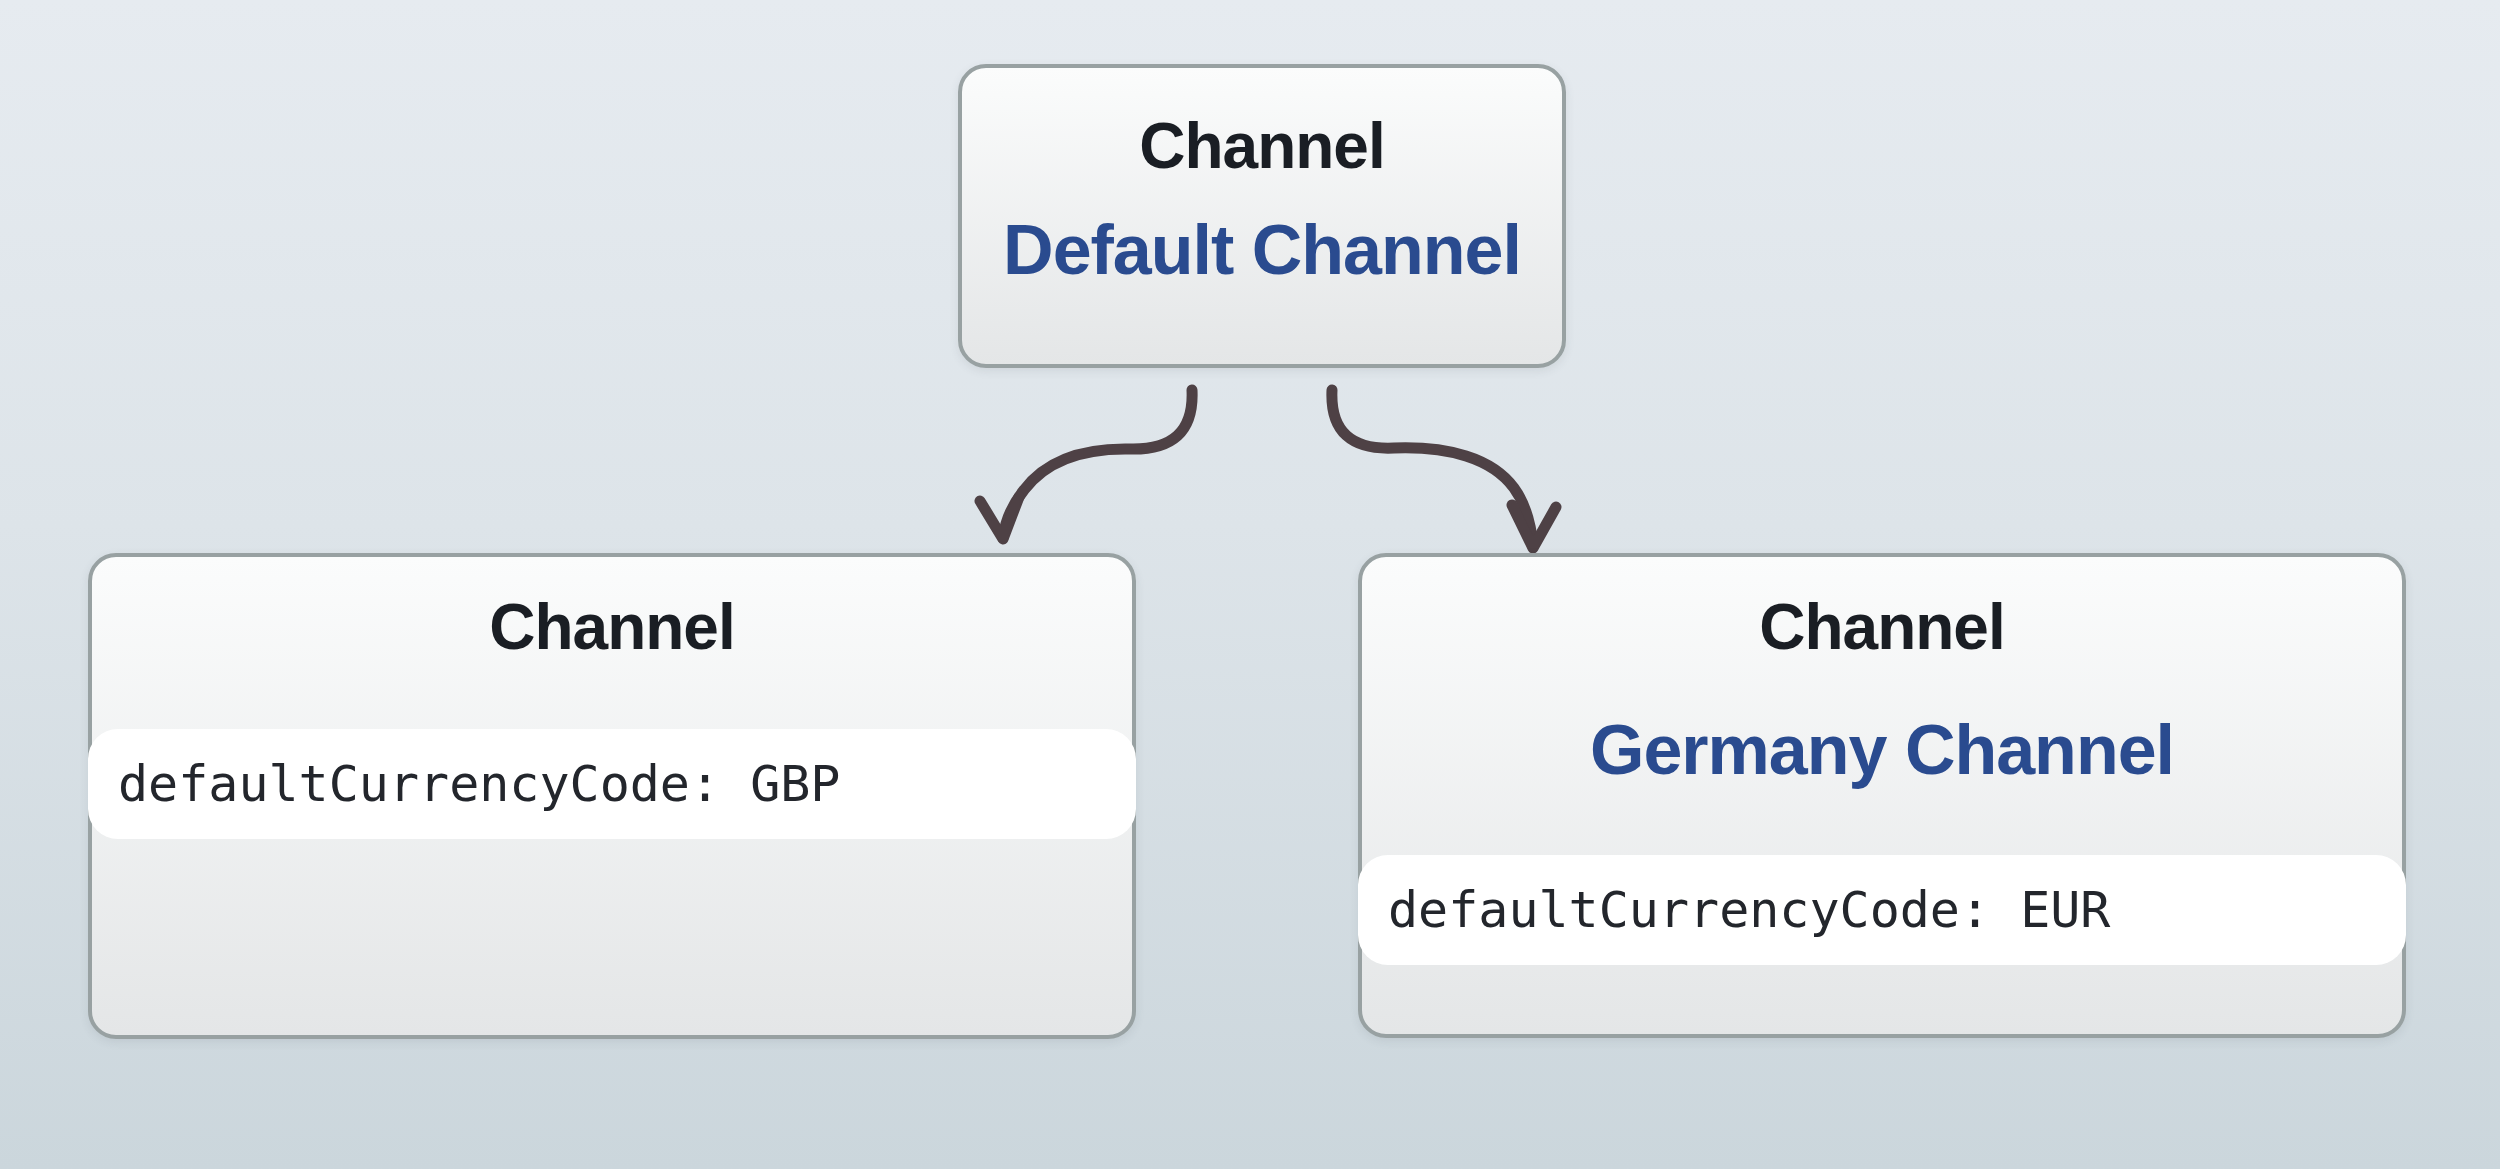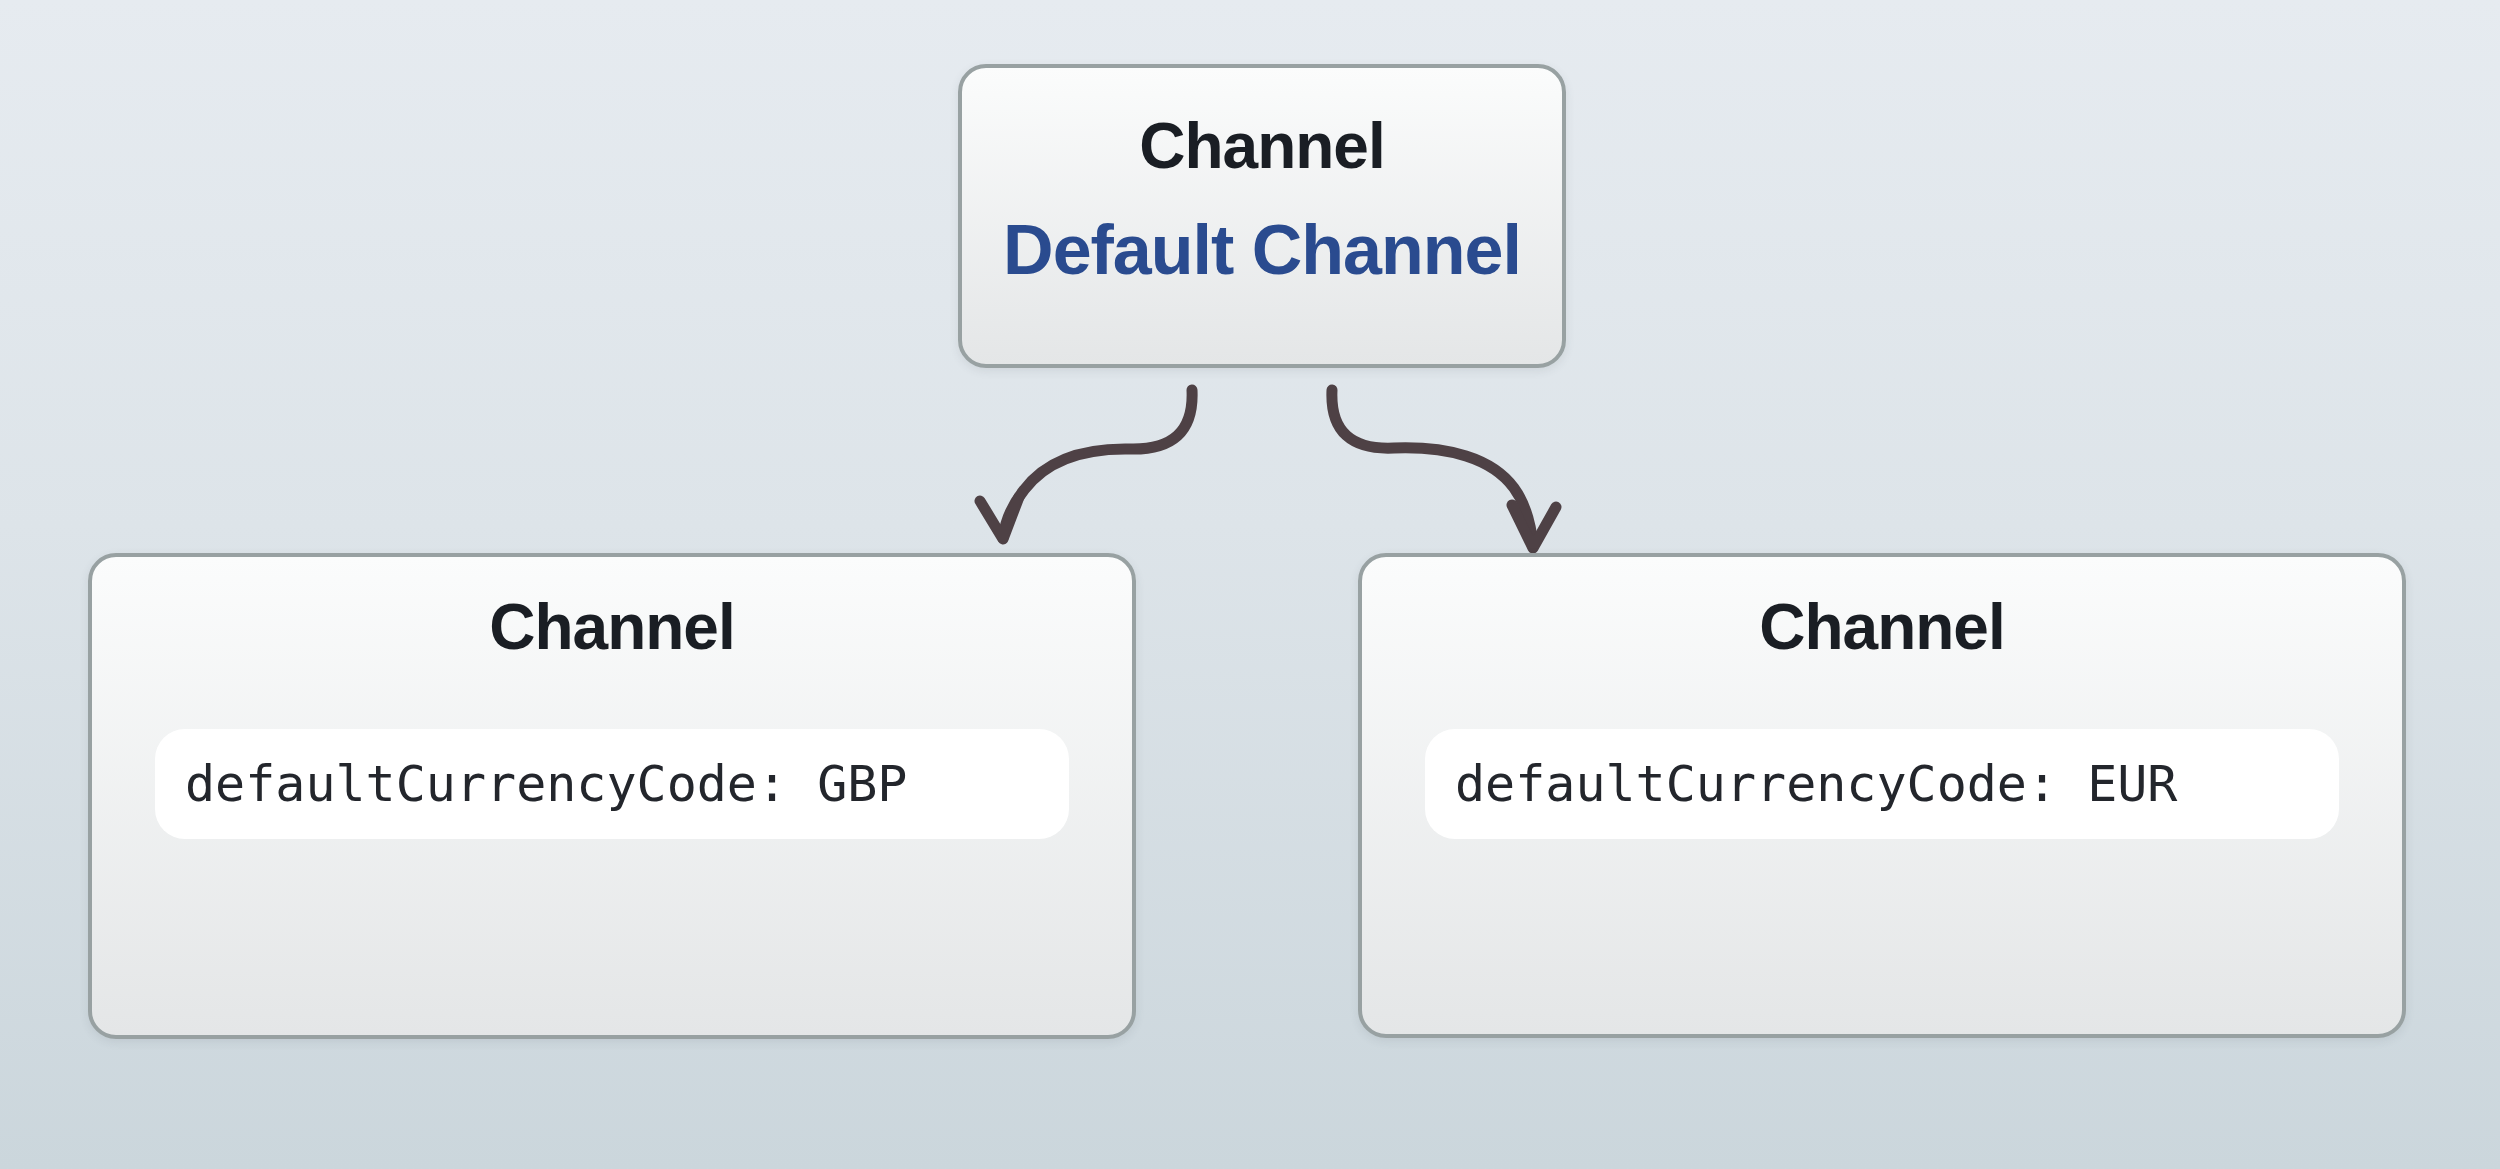--- a/index.html
+++ b/index.html
@@ -58,21 +58,21 @@
     letter-spacing:-1px;
     color:var(--name-text);
   }
   #node-default .entity { margin-top:46px; }
   #node-default .name   { margin-top:37px; }
   .node-child .entity   { margin-top:38px; }
   .node-child .name     { margin-top:56px; }
 
   .attr-pill {
     margin-top:70px;
-    width:914px; height:110px;
+    width:1048px; height:110px;
     box-sizing:border-box;
     background:var(--attr-bg);
     border-radius:30px;
     display:flex; align-items:center;
     padding:0 30px;
   }
   .attr-text {
     font-family:"DejaVu Sans Mono", monospace;
     font-size:50px; line-height:1;
     color:var(--attr-text);
@@ -102,18 +102,19 @@
 
   <div class="node node-child" id="node-uk">
     <div class="entity">Channel</div>
     <div class="attr-pill">
       <span class="attr-text">defaultCurrencyCode: GBP</span>
     </div>
   </div>
 
   <div class="node node-child" id="node-germany">
     <div class="entity">Channel</div>
+    <div class="name">Germany Channel</div>
     <div class="attr-pill">
       <span class="attr-text">defaultCurrencyCode: EUR</span>
     </div>
   </div>
 
 </div>
 
 </body></html>

